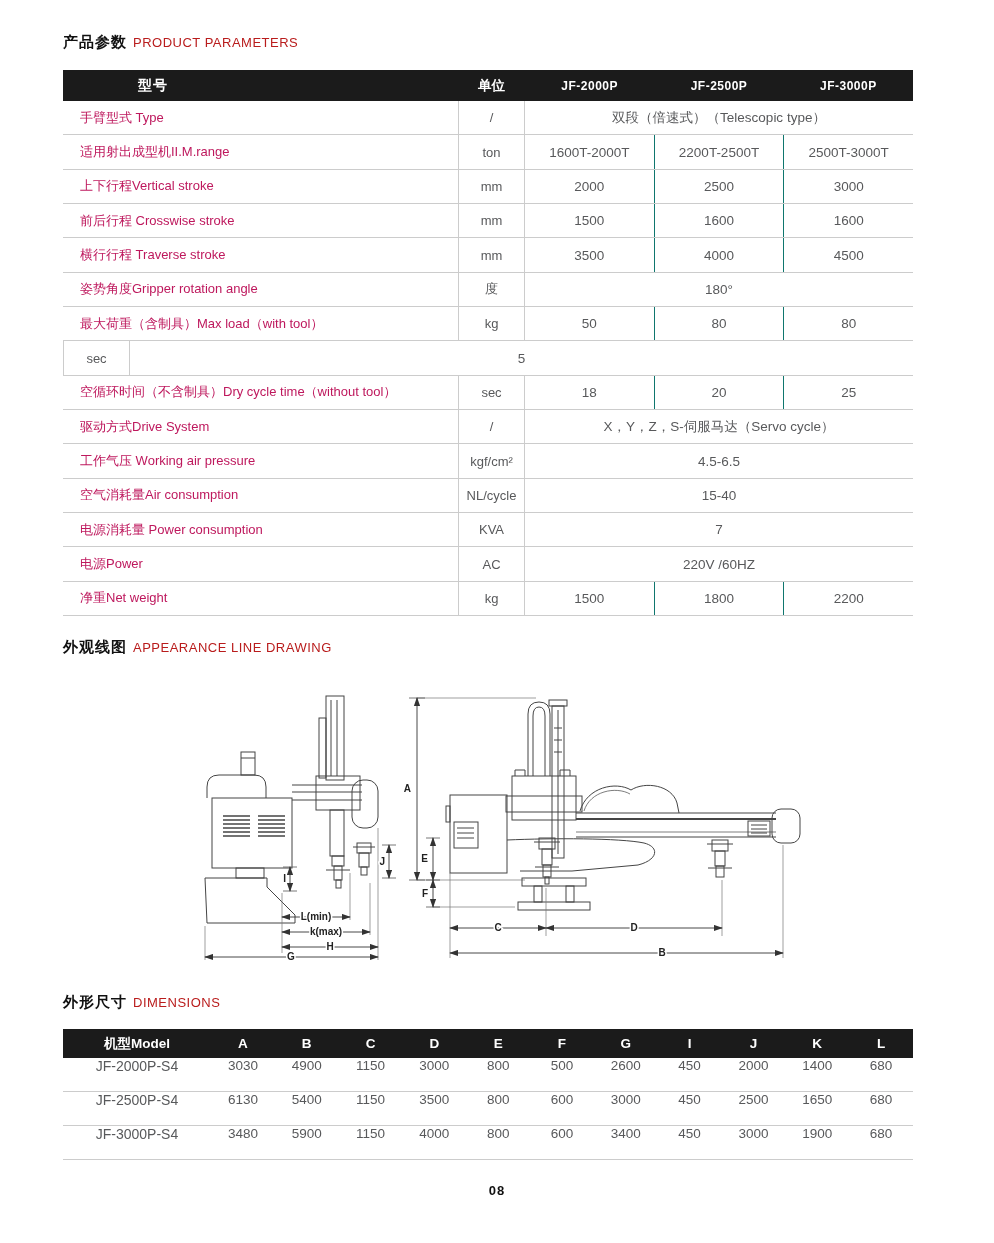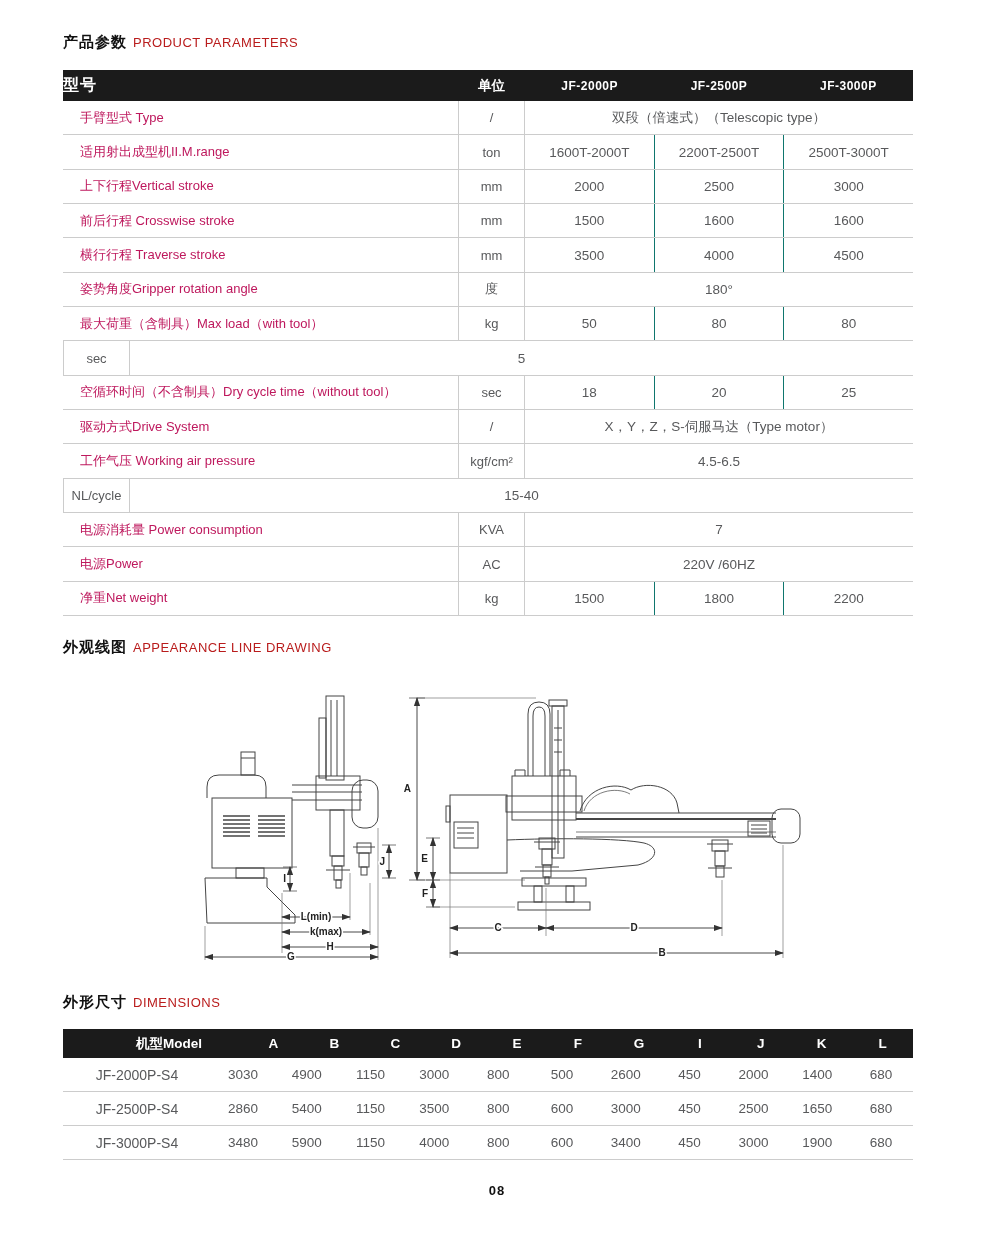--- a/index.html
+++ b/index.html
@@ -11,37 +11,37 @@
   .page{position:relative;width:994px;height:1243px;background:#fff;overflow:hidden;}
 
   
   .sec-head{position:absolute;left:63px;white-space:nowrap;}
   .sec-head .zh{font-size:15px;font-weight:bold;color:#111;letter-spacing:1px;}
   .sec-head .en{font-size:13px;color:#b91c1c;margin-left:6px;letter-spacing:0.5px;}
 
   
   .ptable{position:absolute;left:63px;top:70px;width:850px;font-size:13px;color:#4a4a4c;}
   .p-head{display:flex;align-items:center;height:31px;background:#1b1b1b;color:#fff;font-weight:bold;}
-  .p-head .h-type{width:395px;box-sizing:border-box;font-size:16px;letter-spacing:1px;}
+  .p-head .h-type{width:395px;box-sizing:border-box;padding-left:75px;font-size:14px;letter-spacing:1px;}
   .p-head .h-unit{width:67px;text-align:center;font-size:13.5px;}
   .p-head .h-model{flex:1;text-align:center;font-size:12px;letter-spacing:0.5px;}
   .p-row{display:flex;align-items:stretch;height:33.35px;border-bottom:1px solid #cccccc;}
   .p-row>div{display:flex;align-items:center;box-sizing:border-box;}
   .c-label{width:395px;padding-left:17px;color:#be185d;}
   .c-unit{width:67px;justify-content:center;border-left:1px solid #cccccc;border-right:1px solid #cccccc;color:#58595b;}
   .c-val{flex:1;justify-content:center;color:#58595b;font-size:13.5px;}
   .c-val + .c-val{border-left:1px solid #0f766e;}
   .c-span{flex:1;justify-content:center;color:#58595b;font-size:13.5px;}
 
   
   .dtable{position:absolute;left:63px;top:1029px;width:850px;font-size:13.5px;color:#58595b;}
-  .d-head{display:flex;align-items:center;height:29px;background:#1b1b1b;color:#fff;font-weight:bold;padding-left:32px;}
+  .d-head{display:flex;align-items:center;height:29px;background:#1b1b1b;color:#fff;font-weight:bold;}
   .d-head .h-model{width:148px;text-align:center;font-size:13.5px;}
   .d-head .h-dim{flex:1;text-align:center;font-size:13.5px;}
-  .d-row{display:flex;align-items:center;height:33px;border-bottom:1px solid #cccccc;}
+  .d-row{display:flex;align-items:flex-start;height:33px;border-bottom:1px solid #cccccc;}
   .d-row .c-model{width:148px;text-align:center;font-size:14px;}
   .d-row .c-dim{flex:1;text-align:center;}
 
   
   .drawing{position:absolute;left:60px;top:688px;width:880px;height:292px;}
   .drawing svg{display:block;}
   .dim-label{font-size:10px;font-weight:bold;fill:#222;paint-order:stroke;stroke:#ffffff;stroke-width:3px;font-family:"Liberation Sans","DejaVu Sans",sans-serif;}
 
   
   .footer{position:absolute;left:0;top:1183px;width:994px;text-align:center;
@@ -117,28 +117,29 @@
     <div class="p-row">
       <div class="c-label">空循环时间（不含制具）Dry cycle time（without tool）</div>
       <div class="c-unit">sec</div>
       <div class="c-val">18</div>
       <div class="c-val">20</div>
       <div class="c-val">25</div>
     </div>
     <div class="p-row">
       <div class="c-label">驱动方式Drive System</div>
       <div class="c-unit">/</div>
-      <div class="c-span">X，Y，Z，S-伺服马达（Type motor）</div>
+      <div class="c-span">X，Y，Z，S-伺服马达（Servo cycle）</div>
     </div>
     <div class="p-row">
       <div class="c-label">工作气压 Working air pressure</div>
       <div class="c-unit">kgf/cm²</div>
       <div class="c-span">4.5-6.5</div>
     </div>
     <div class="p-row">
+      <div class="c-label">空气消耗量Air consumption</div>
       <div class="c-unit">NL/cycle</div>
       <div class="c-span">15-40</div>
     </div>
     <div class="p-row">
       <div class="c-label">电源消耗量 Power consumption</div>
       <div class="c-unit">KVA</div>
       <div class="c-span">7</div>
     </div>
     <div class="p-row">
       <div class="c-label">电源Power</div>
@@ -303,21 +304,21 @@
       <div class="c-dim">800</div>
       <div class="c-dim">500</div>
       <div class="c-dim">2600</div>
       <div class="c-dim">450</div>
       <div class="c-dim">2000</div>
       <div class="c-dim">1400</div>
       <div class="c-dim">680</div>
     </div>
     <div class="d-row">
       <div class="c-model">JF-2500P-S4</div>
-      <div class="c-dim">2860</div>
+      <div class="c-dim">6130</div>
       <div class="c-dim">5400</div>
       <div class="c-dim">1150</div>
       <div class="c-dim">3500</div>
       <div class="c-dim">800</div>
       <div class="c-dim">600</div>
       <div class="c-dim">3000</div>
       <div class="c-dim">450</div>
       <div class="c-dim">2500</div>
       <div class="c-dim">1650</div>
       <div class="c-dim">680</div>

